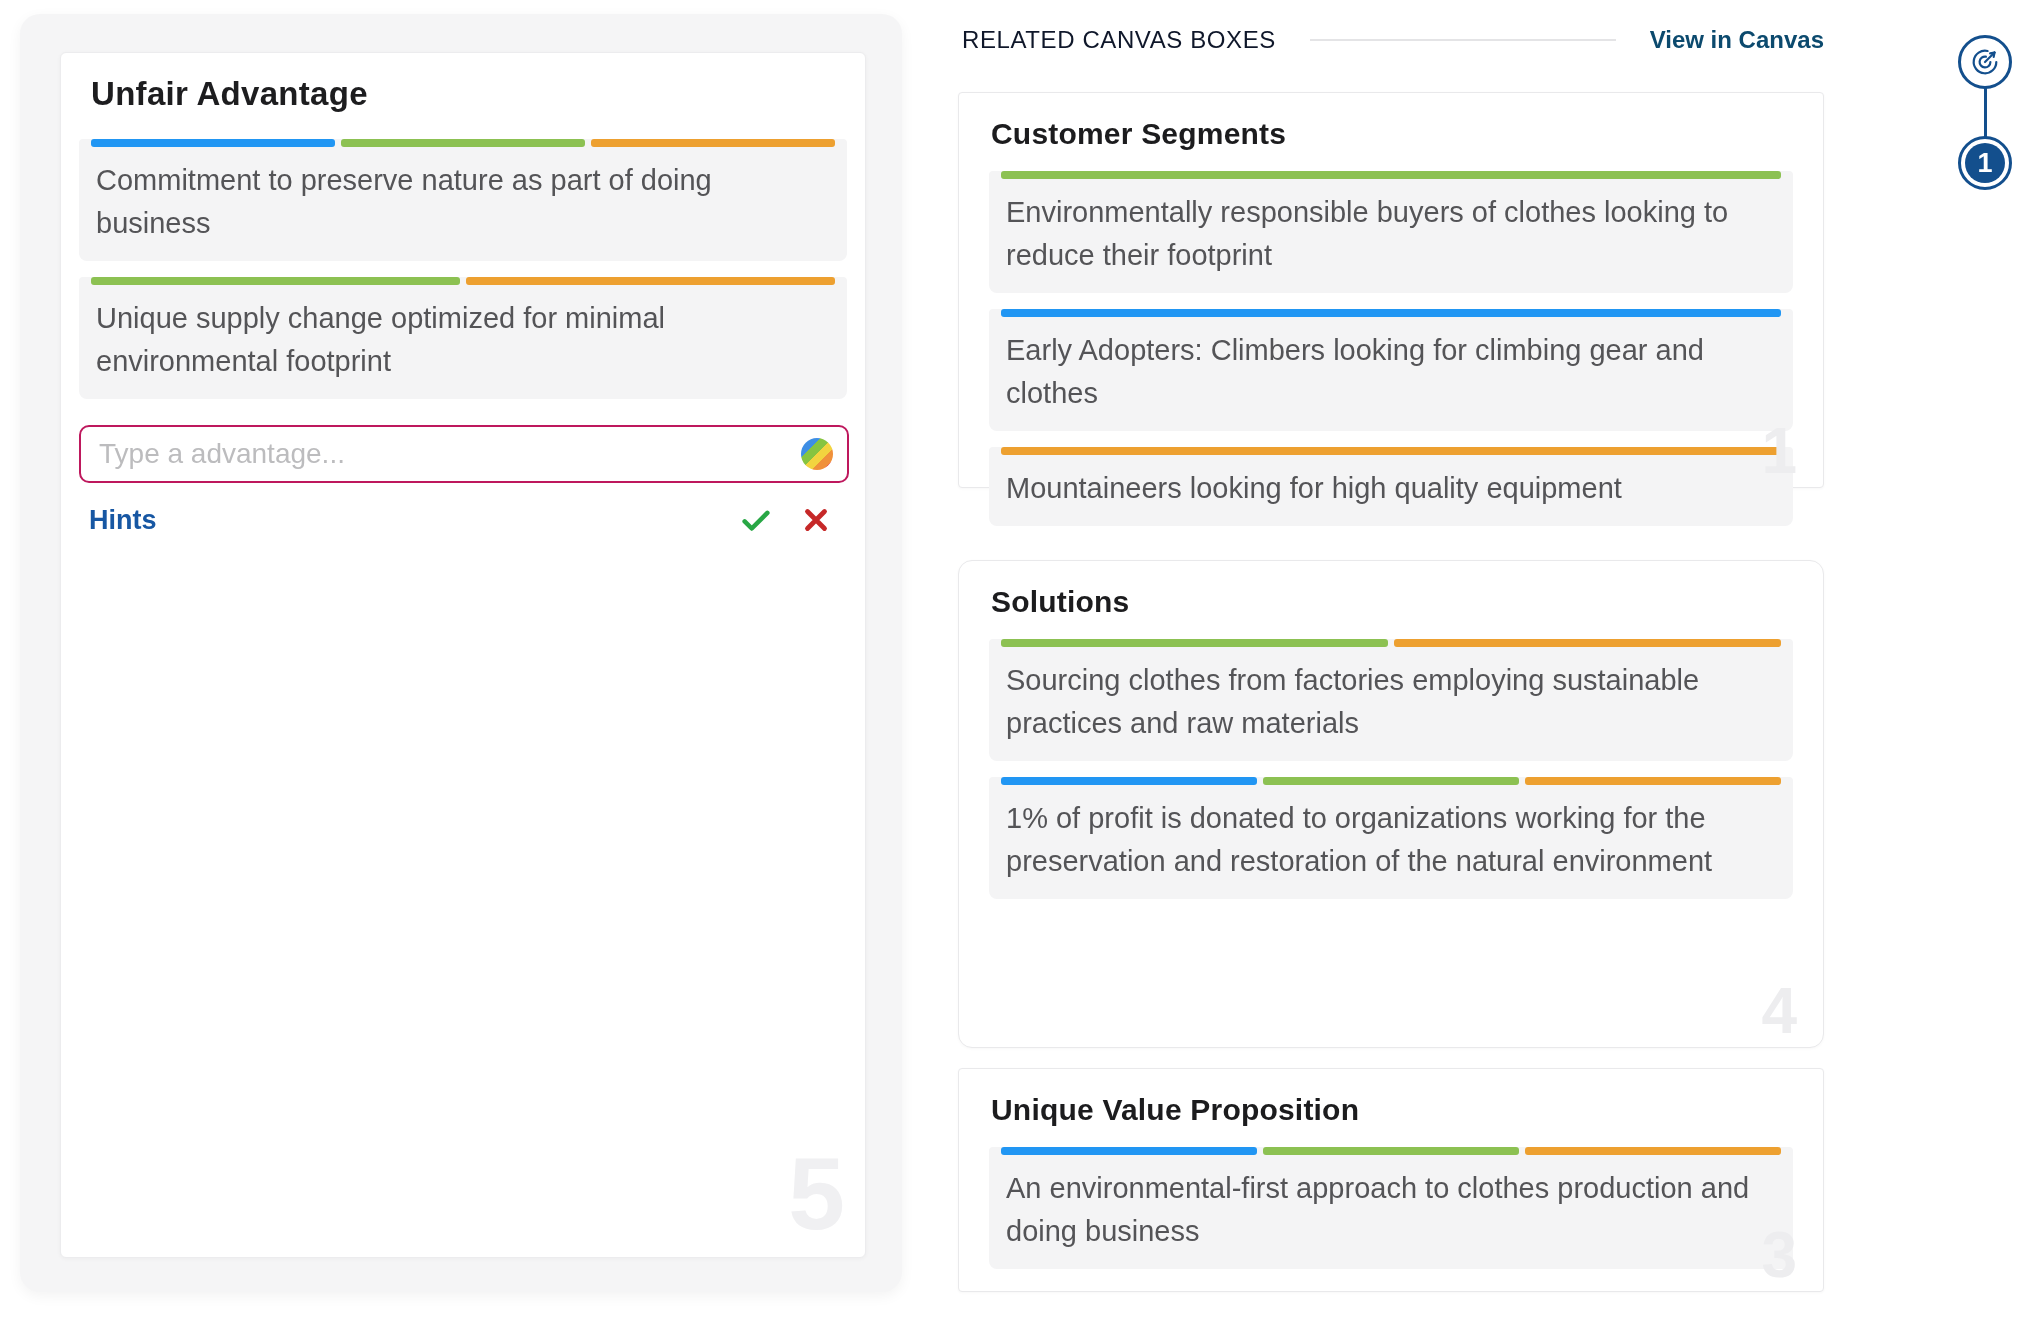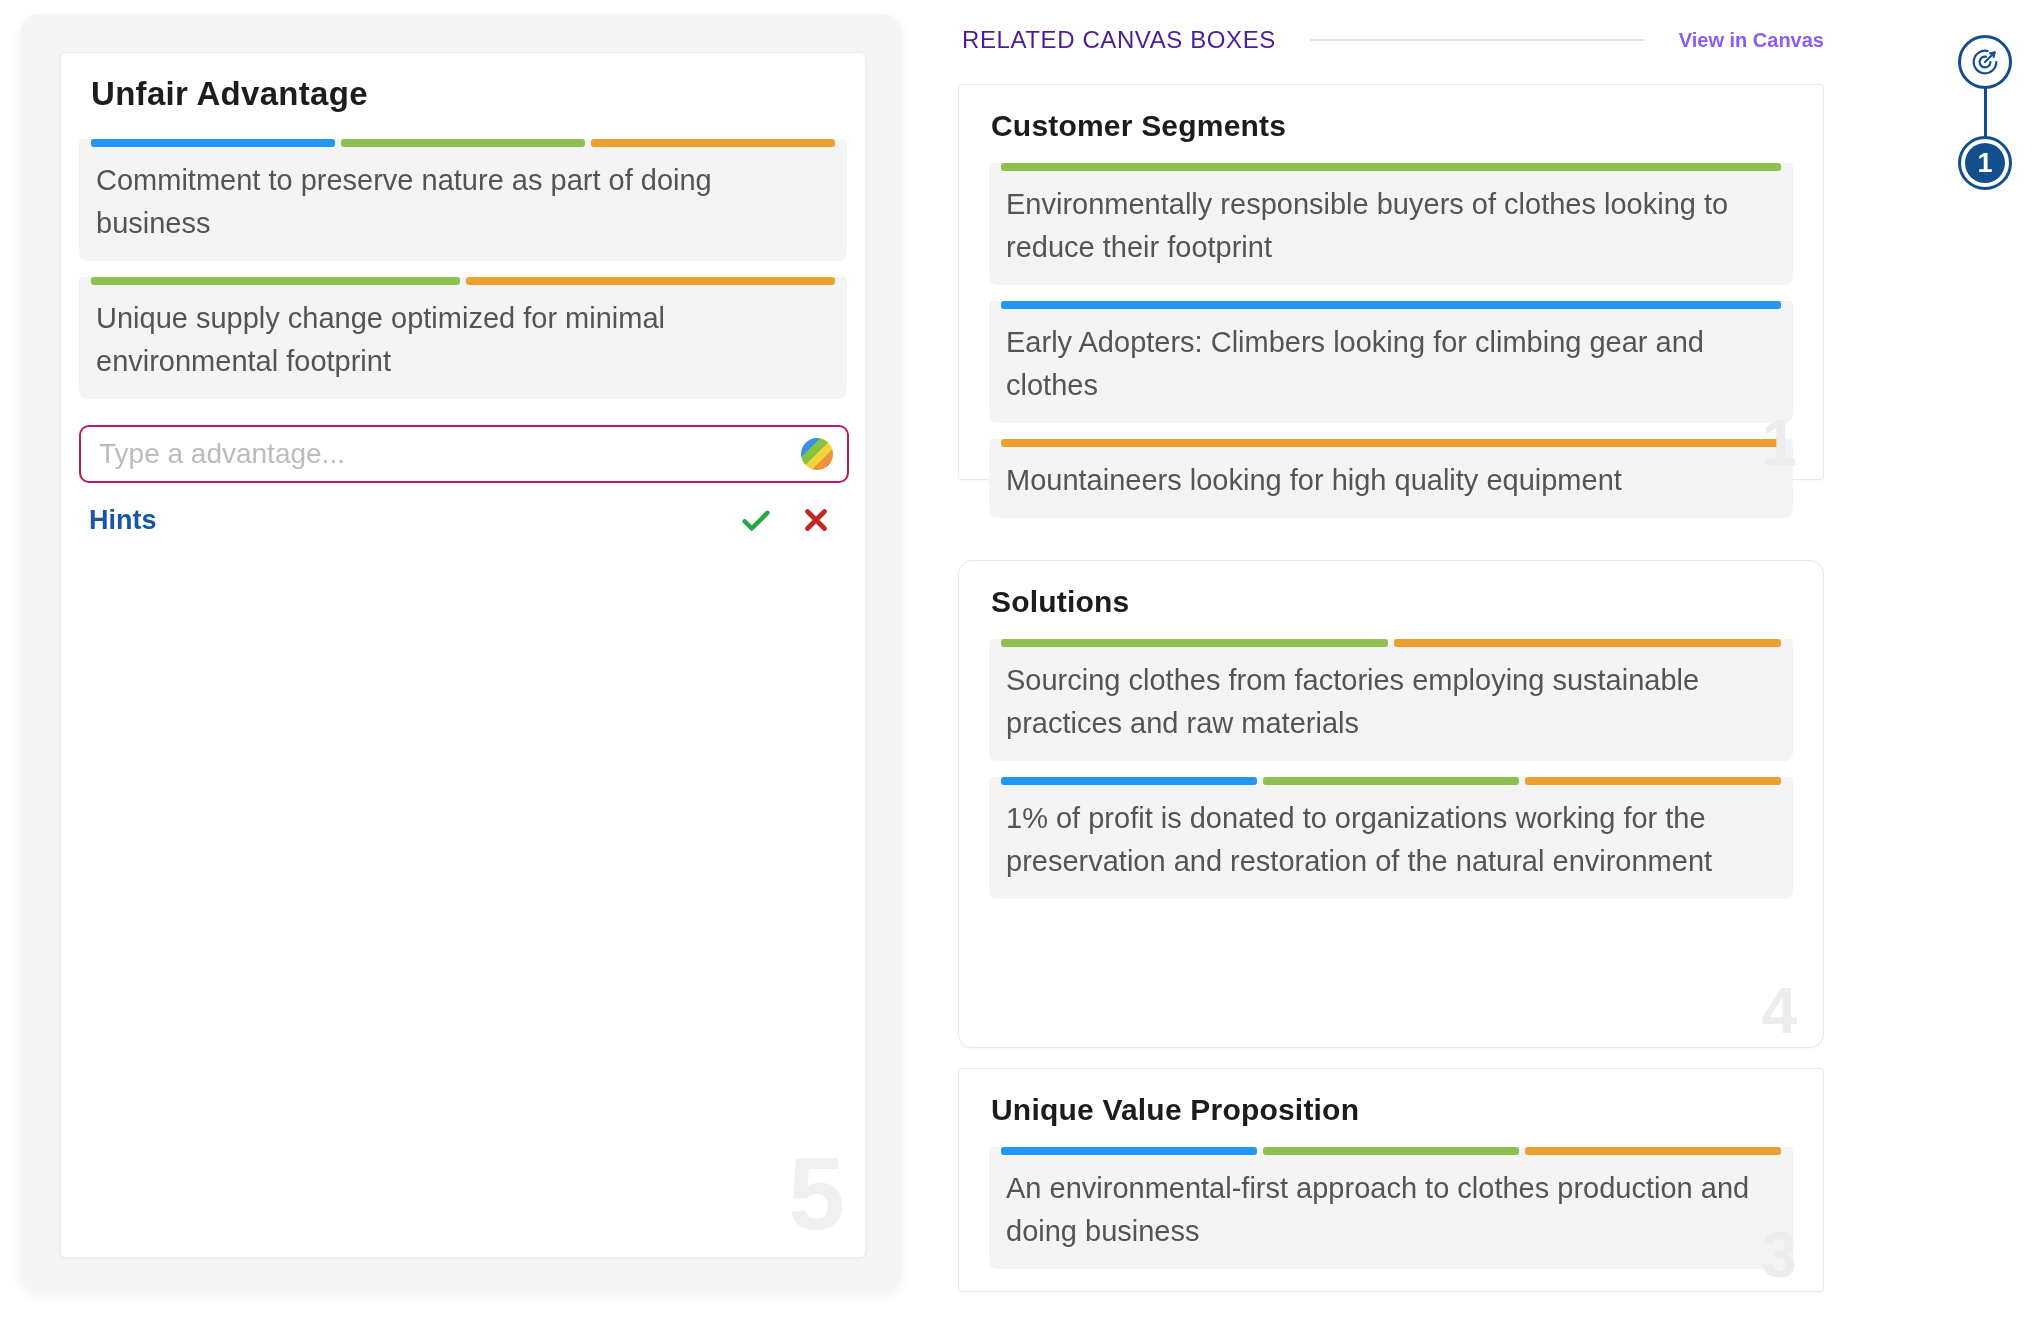--- a/index.html
+++ b/index.html
@@ -55,37 +55,37 @@
   .wm-left{
     position:absolute;right:20px;bottom:12px;font-size:102px;font-weight:700;
     color:#f0f0f2;line-height:1;user-select:none;
   }
   
   .related-header{
     position:absolute;left:962px;top:26px;width:862px;
     display:flex;align-items:center;
   }
   .related-title{
-    font-size:24px;font-weight:500;color:#4c1d95;letter-spacing:.6px;white-space:nowrap;
+    font-size:24px;font-weight:500;color:#0f172a;letter-spacing:.6px;white-space:nowrap;
   }
   .related-rule{flex:1;height:2px;background:#e4e4e6;margin:0 34px;}
-  .view-link{font-size:20px;font-weight:700;color:#8b5cf6;white-space:nowrap;cursor:pointer;}
+  .view-link{font-size:24px;font-weight:700;color:#0c4a6e;white-space:nowrap;cursor:pointer;}
   .canvas-card{
     position:absolute;left:958px;width:866px;background:#fff;
     border:1px solid #e9e9eb;border-radius:4px;box-shadow:0 1px 3px rgba(0,0,0,.03);
     box-sizing:border-box;padding:18px 30px 0 30px;
   }
   .canvas-card .card-title{
     font-size:30px;font-weight:700;color:#1c1c1e;margin:6px 0 20px 2px;letter-spacing:.2px;
   }
   .wm-card{
     position:absolute;right:26px;bottom:4px;font-size:64px;font-weight:700;
     color:#ededef;line-height:1;user-select:none;
   }
-  .card-cs{top:84px;height:396px;}
+  .card-cs{top:92px;height:396px;}
   .card-sol{top:560px;height:488px;border-radius:14px;}
   .card-uvp{top:1068px;height:224px;}
   
   .target-btn{
     position:absolute;left:1958px;top:35px;width:54px;height:54px;border-radius:50%;
     border:3px solid #134f8d;background:#fff;box-sizing:border-box;
     display:flex;align-items:center;justify-content:center;cursor:pointer;
   }
   .step-connector{
     position:absolute;left:1984px;top:88px;width:3px;height:49px;background:#134f8d;

